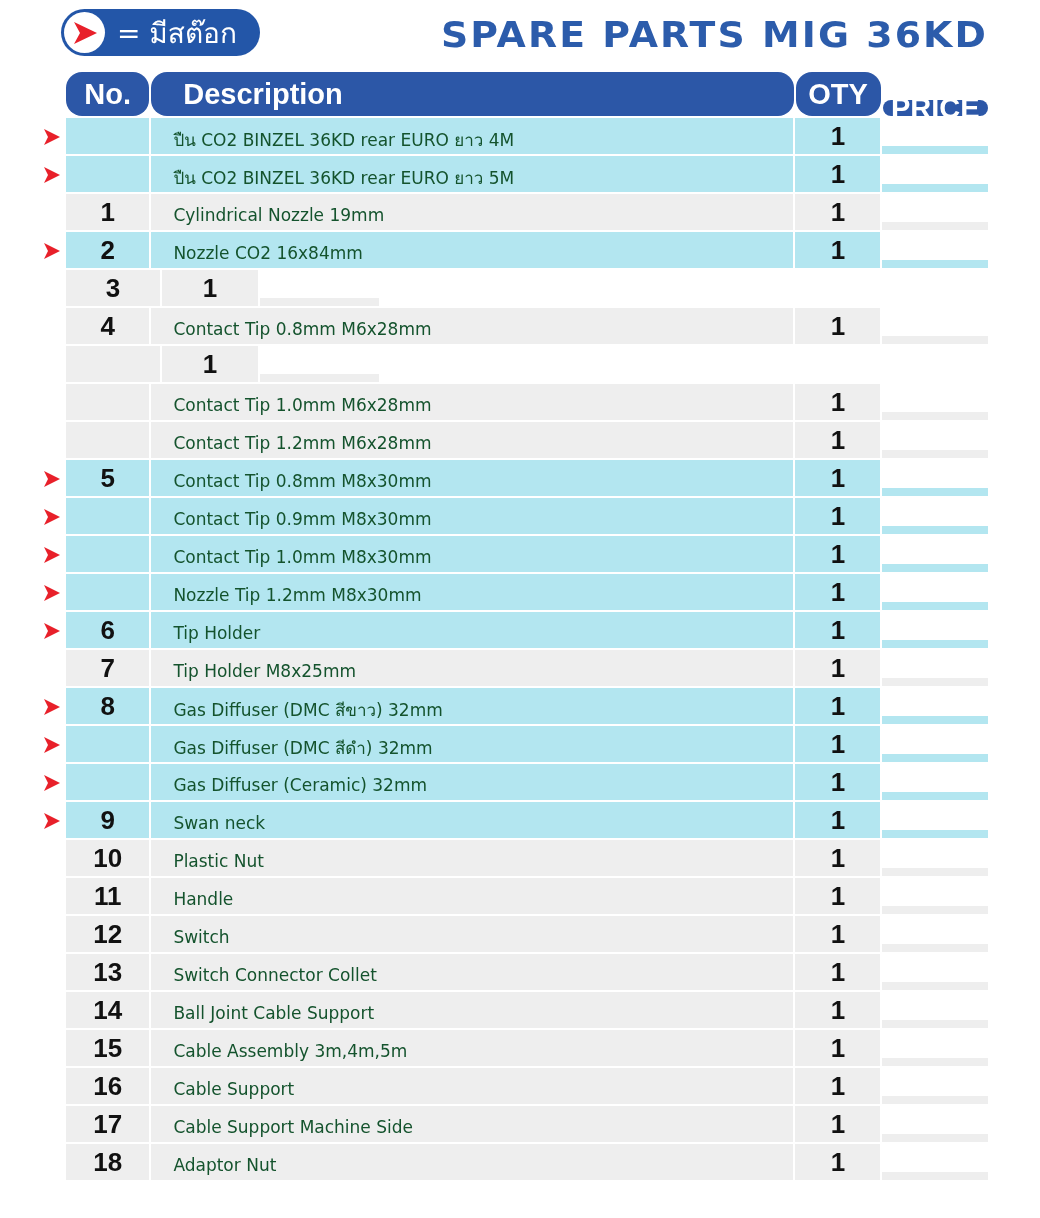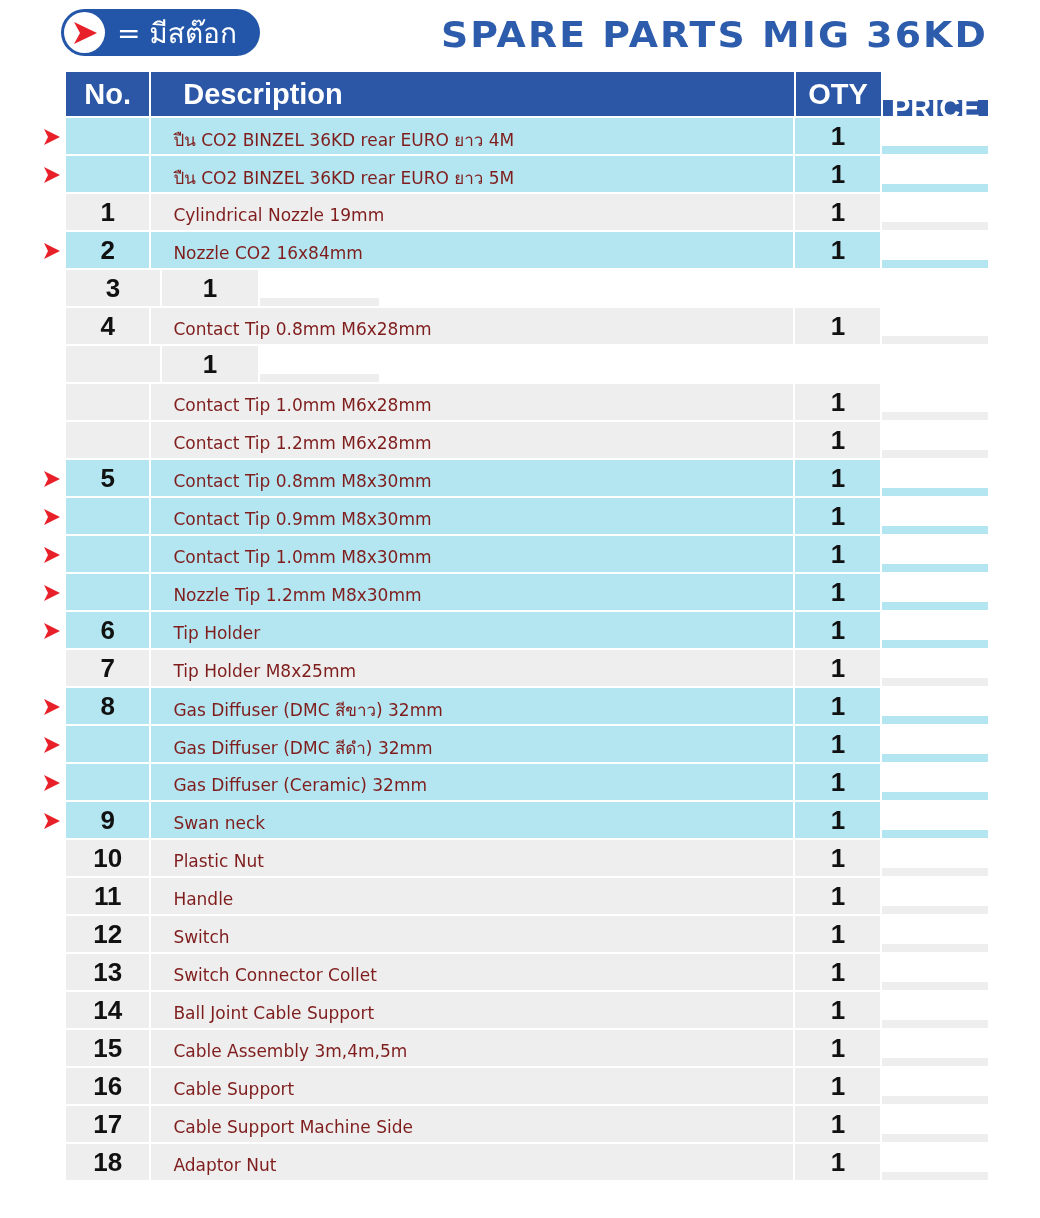--- a/index.html
+++ b/index.html
@@ -25,28 +25,28 @@
 
   .table { position: absolute; left: 66px; top: 72px; width: 922px; }
   .row { display: flex; height: 36px; margin-bottom: 2px; position: relative; }
   .row.header { height: 44px; margin-bottom: 2px; }
   .cell { box-sizing: border-box; display: flex; align-items: center; }
   .c-no { width: 94px; justify-content: center; margin-right: 2px; }
   .c-desc { width: 721px; padding-left: 22px; margin-right: 2px; }
   .c-qty { width: 96px; justify-content: center; margin-right: 2px; }
   .c-price { width: 119px; justify-content: center; margin-top: 28px; }
 
-  .header .cell { background: #2c57a7; color: #ffffff; font-family: "Liberation Sans", sans-serif; font-weight: bold; font-size: 29px; }
+  .header .cell { background: #2c57a7; color: #ffffff; font-family: "Liberation Sans", sans-serif; font-weight: bold; font-size: 29px; border-radius: 16px; }
   .header .c-desc { padding-left: 32px; }
 
   .row.gray .cell { background: #eeeeee; }
   .row.cyan .cell { background: #b3e6f0; }
 
   .no-text { font-family: "Liberation Sans", sans-serif; font-weight: bold; font-size: 26px; color: #111111; }
-  .desc-text { font-family: "DejaVu Sans", sans-serif; font-size: 17px; color: #7f1d1d; padding-top: 6px; }
+  .desc-text { font-family: "DejaVu Sans", sans-serif; font-size: 17px; color: #14532d; padding-top: 6px; }
   .qty-text { font-family: "Liberation Sans", sans-serif; font-weight: bold; font-size: 26px; color: #111111; }
 
   .stock-marker { position: absolute; left: -23px; top: 10px; width: 18px; height: 18px; }
 </style>
 </head>
 <body>
 
 <div class="legend-pill">
   <div class="legend-circle">
     <svg width="26" height="24" viewBox="0 0 26 24">

